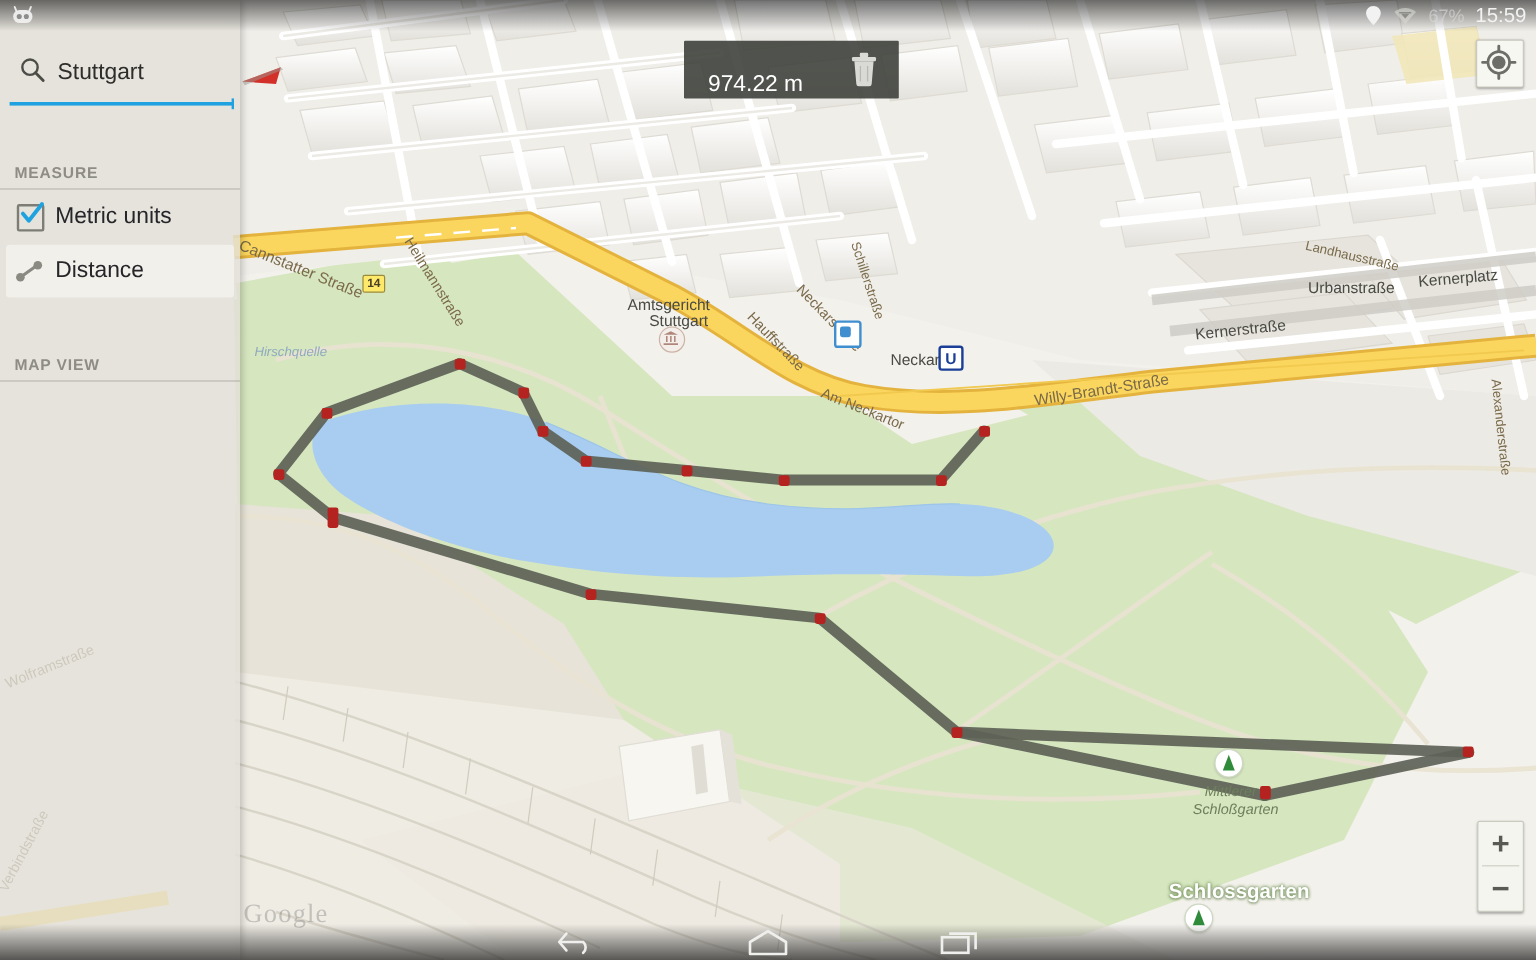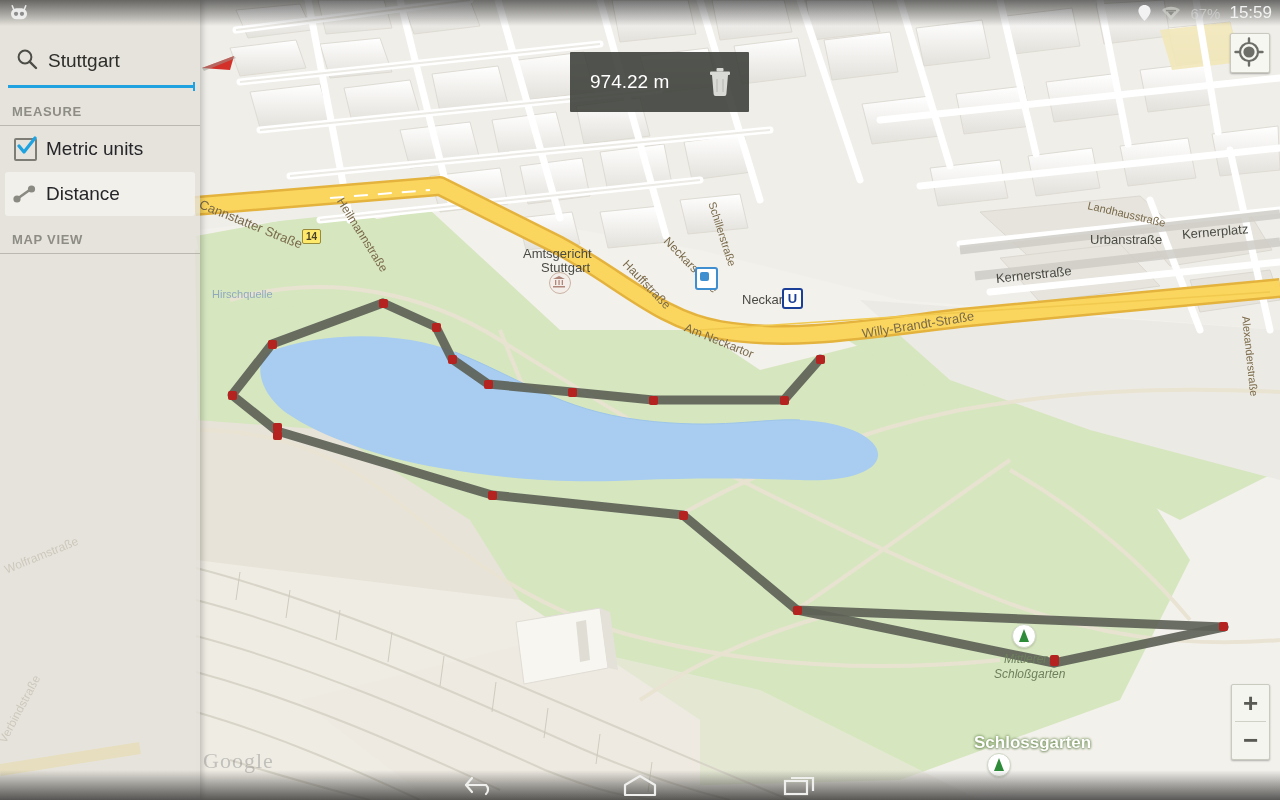--- a/index.html
+++ b/index.html
@@ -6,21 +6,21 @@
   body{width:1280px;height:800px;overflow:hidden;font-family:"Liberation Sans",sans-serif;}
   #root{position:relative;width:1280px;height:800px;overflow:hidden;background:#efece4;}
 
   
   #map{position:absolute;left:0;top:0;width:1280px;height:800px;background:#f2efe9;}
   #mapsvg{position:absolute;left:0;top:0;}
 
   .maplbl{position:absolute;font-family:"Liberation Sans",sans-serif;color:#6b6b63;
           white-space:nowrap;transform-origin:0 50%;pointer-events:none;}
   .rdlbl{color:#7a6a4a;}
-  .wlbl{color:#8fa9bf;}
+  .wlbl{color:#8fa9bf;font-style:italic;}
   .plbl{color:#6d7f5c;font-style:italic;}
   .bigplbl{color:#ffffff;font-weight:bold;text-shadow:0 0 3px #7c9a62,0 0 3px #7c9a62,0 1px 2px rgba(0,0,0,.25);}
   .blklbl{color:#4a4a44;}
 
   
   .ubadge{position:absolute;width:17px;height:17px;border:2px solid #1b3f96;background:#fff;border-radius:3px;
           color:#1b3f96;font-weight:bold;font-size:13px;line-height:17px;text-align:center;}
   .shield{position:absolute;background:#ffe96b;border:1px solid #9a8b3a;border-radius:2px;color:#4a4228;
           font-size:10px;font-weight:bold;padding:0 3px;line-height:13px;}
 
@@ -41,22 +41,22 @@
 
   
   #loc-btn{position:absolute;left:1230px;top:33px;width:38px;height:38px;background:#f7f7f2;
       border:1px solid #c9c9c0;border-radius:2px;box-shadow:0 1px 2px rgba(0,0,0,.3);}
   #zoomctl{position:absolute;left:1231px;top:684px;width:37px;height:74px;background:#f4f5ef;
       border:1px solid #c9cbc0;border-radius:2px;box-shadow:0 1px 2px rgba(0,0,0,.28);}
   #zoomctl .zbtn{height:36px;display:flex;align-items:center;justify-content:center;color:#5a5a54;font-size:26px;font-weight:bold;}
   #zoomctl .zsep{height:1px;background:#cfd1c6;margin:0 3px;}
 
   
-  #measurebar{position:absolute;left:570px;top:52px;height:60px;background:rgba(58,60,55,.88);
-      display:flex;align-items:center;border-radius:1px;}
+  #measurebar{position:absolute;left:570px;top:34px;height:48px;background:rgba(58,60,55,.88);
+      display:flex;align-items:flex-end;border-radius:1px;}
   #measure-value{color:#fff;font-size:19px;padding:0 22px 0 20px;}
   #measure-delete{width:58px;height:48px;display:flex;align-items:center;justify-content:center;}
 
   
   #statusbar{position:absolute;left:0;top:0;width:1280px;height:26px;
      background:linear-gradient(180deg,rgba(25,25,25,.62) 0%,rgba(40,40,40,.22) 70%,rgba(60,60,60,0) 100%);}
   #statusbar .sb-right{position:absolute;right:8px;top:0;height:26px;display:flex;align-items:center;gap:9px;}
   #sb-battery{color:#d9d9d9;font-size:15px;opacity:.62;}
   #sb-clock{color:#f2f2f2;font-size:17px;}
   #cm-icon{position:absolute;left:8px;top:3px;width:22px;height:19px;opacity:.95;}
@@ -70,21 +70,21 @@
   
   #sidebar{position:absolute;left:0;top:0;width:200px;height:800px;
      background:rgba(226,224,216,.80);box-shadow:2px 0 6px rgba(0,0,0,.22);}
   #sb-search{position:relative;height:55px;margin-top:33px;display:flex;align-items:center;}
   #search-icon{margin-left:16px;margin-right:10px;}
   #search-input{border:0;background:transparent;outline:none;font-size:19px;color:#2d2d2a;
       font-family:"Liberation Sans",sans-serif;width:130px;padding:0;}
   #search-underline{position:absolute;left:8px;bottom:0;width:186px;height:3px;background:#21a2e0;}
   #search-underline:after{content:"";position:absolute;right:-1px;top:-3px;width:2px;height:9px;background:#21a2e0;}
 
-  .sec-head{font-size:13px;font-weight:bold;color:#8e8d85;letter-spacing:.7px;padding:16px 0 6px 12px;}
+  .sec-head{font-size:13px;font-weight:bold;color:#8e8d85;letter-spacing:.7px;padding:16px 0 6px 12px;margin-top:32px;}
   .sec-rule{height:1px;background:rgba(150,150,142,.55);margin:0;}
 
   .row{height:46px;display:flex;align-items:center;padding-left:12px;}
   .row.sel{background:rgba(246,246,242,.68);margin:0 5px;border-radius:3px;height:44px;padding-left:7px;}
   .row .ic{width:34px;display:flex;align-items:center;justify-content:flex-start;}
   .row .lbl{font-size:19px;color:#26262a;}
 
   .cb{width:19px;height:19px;border:2px solid #7d7d76;border-radius:2px;position:relative;background:transparent;margin-left:2px;}
   .cb .tick{position:absolute;left:1px;top:-4px;}
 

